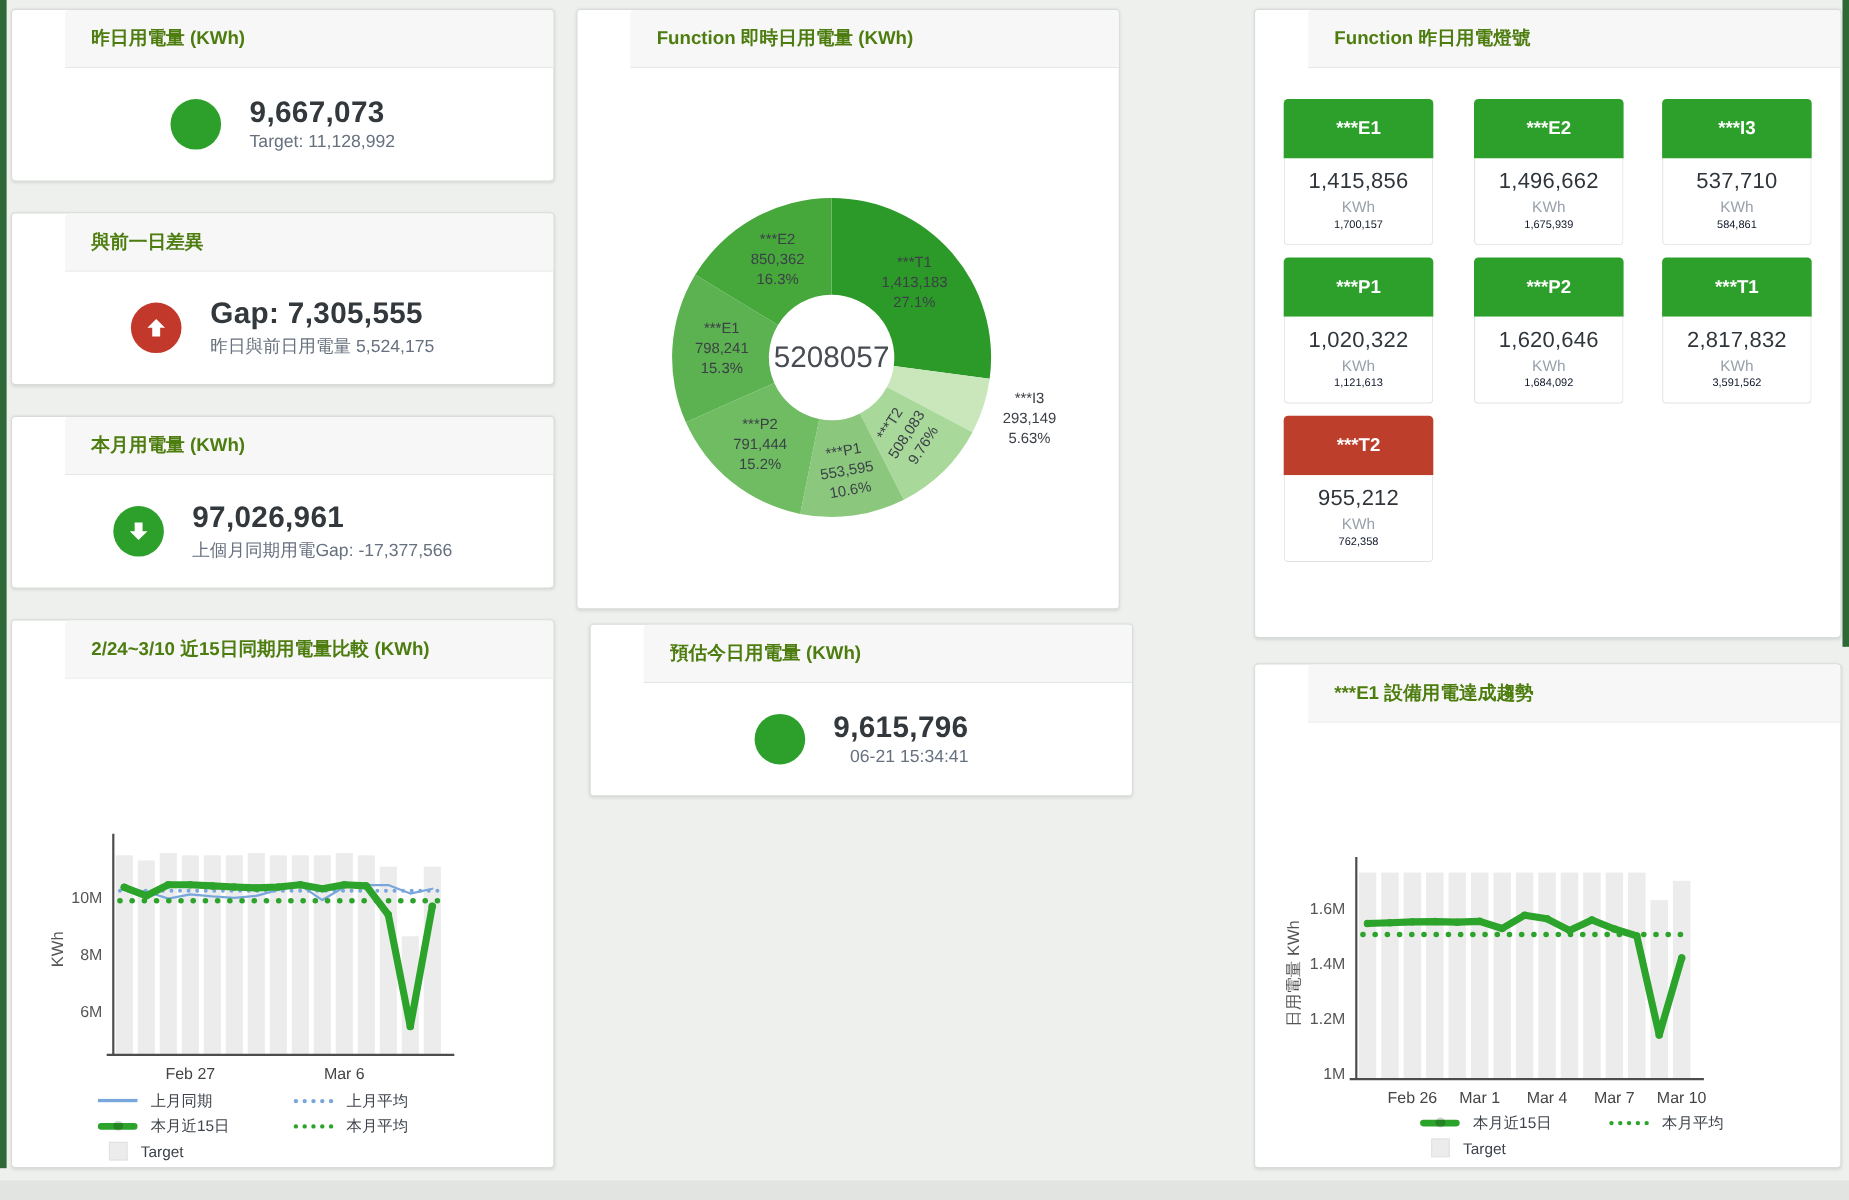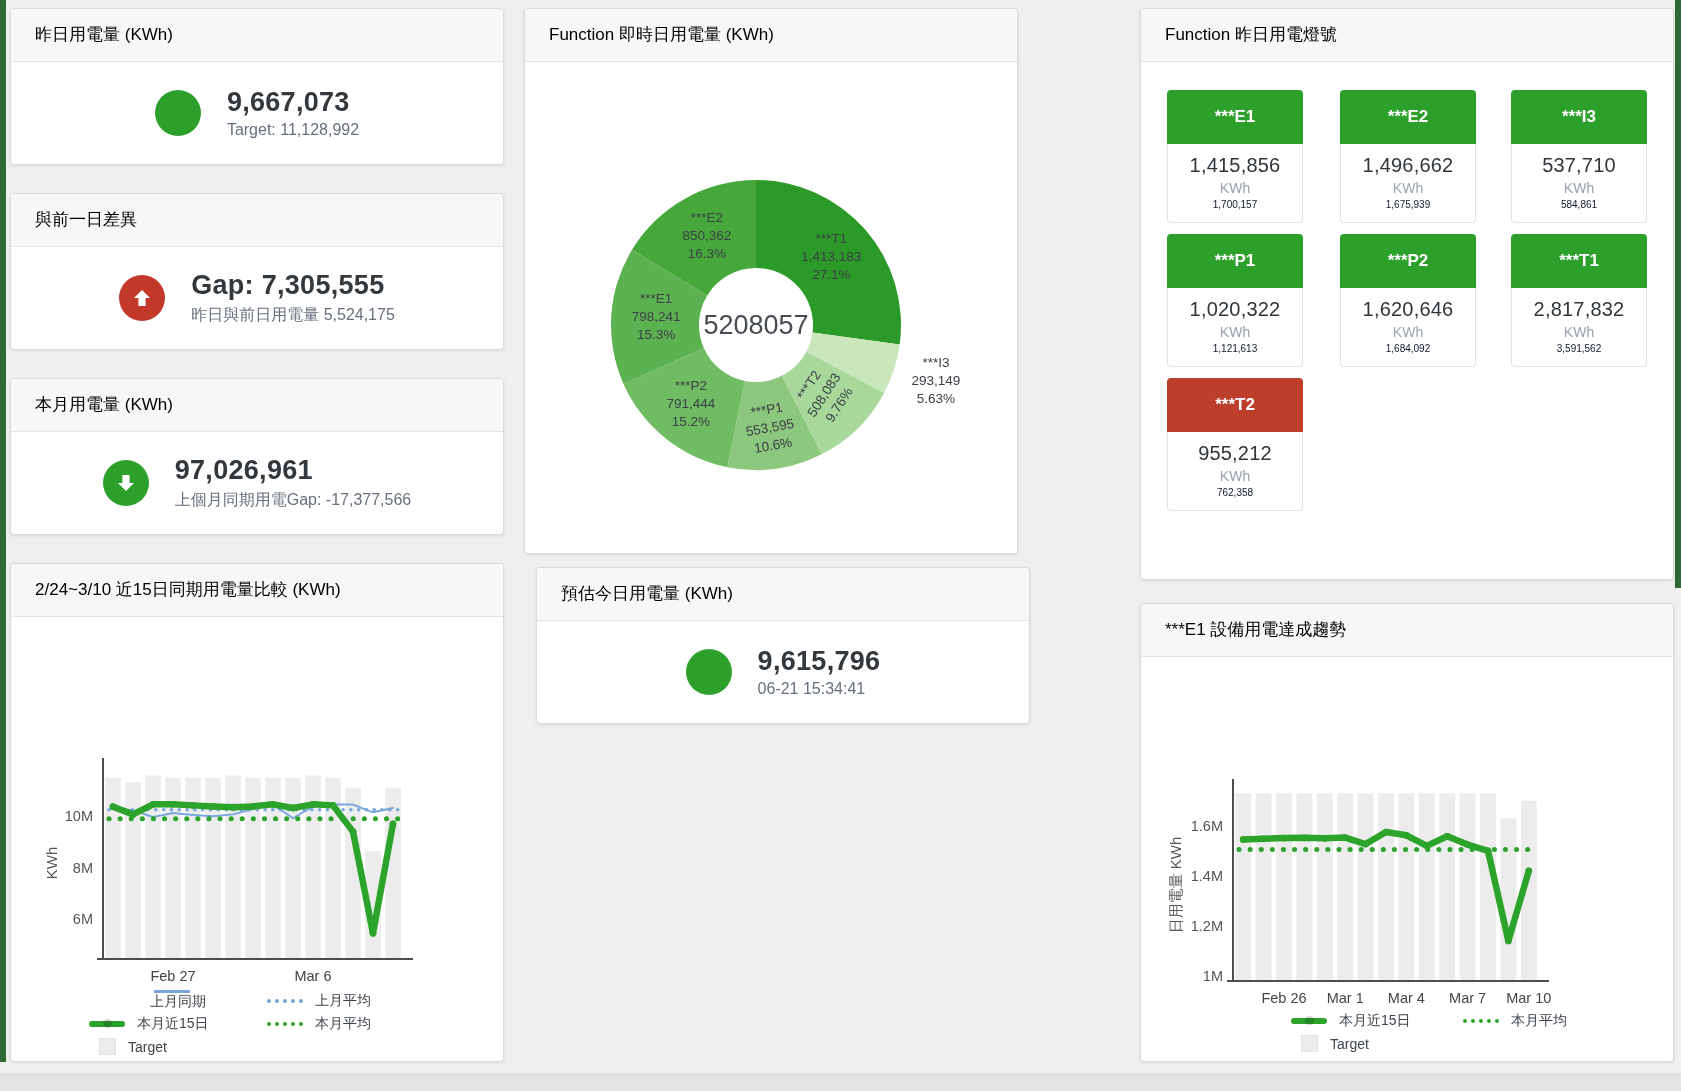--- a/index.html
+++ b/index.html
@@ -12,37 +12,37 @@
   #strip-right{right:0;top:0;width:6px;height:588px}
   #footer-band{position:absolute;left:0;top:1073px;width:100%;height:18px;background:#e1e4e1}
 
   .panel{
     position:absolute;background:#fff;border:1px solid #d9ddd9;border-radius:4px;
     box-shadow:0 1px 3px rgba(0,0,0,.10);
   }
   .panel-header{
     height:52px;line-height:52px;padding:0 24px;background:#f6f7f6;
     border-bottom:1px solid #e3e6e3;border-radius:4px 4px 0 0;
-    font-size:17px;font-weight:normal;color:#000000;white-space:nowrap;overflow:hidden;
+    font-size:17px;font-weight:bold;color:#4d7c0f;white-space:nowrap;overflow:hidden;margin-left:48px;
   }
   .panel-body{position:relative}
 
   #p-yesterday{left:10px;top:8px;width:492px;height:155px}
   #p-diff{left:10px;top:193px;width:492px;height:155px}
   #p-month{left:10px;top:378px;width:492px;height:155px}
   #p-compare{left:10px;top:563px;width:492px;height:497px}
   #p-donut{left:524px;top:8px;width:492px;height:544px}
   #p-estimate{left:536px;top:567px;width:492px;height:155px}
   #p-lights{left:1140px;top:8px;width:532px;height:570px}
   #p-trend{left:1140px;top:603px;width:532px;height:457px}
 
   .stat-row{display:flex;align-items:center;justify-content:center;gap:26px;height:102px}
   .circle{width:46px;height:46px;border-radius:50%;display:flex;align-items:center;justify-content:center;flex:0 0 auto}
   .stat-text{text-align:left}
-  .stat-text.right{}
+  .stat-text.right{text-align:right}
   .stat-value{font-size:27px;font-weight:bold;color:#33383d;line-height:1.15;letter-spacing:.3px}
   .stat-sub{font-size:16px;color:#66707e;margin-top:3px}
 
   .tile{position:absolute;width:136px}
   .tile-header{height:54px;border-radius:4px 4px 0 0;display:flex;align-items:center;justify-content:center;
     color:#fff;font-weight:bold;font-size:17px}
   .tile-body{background:#fff;border:1px solid #e0e3e0;border-top:none;border-radius:0 0 4px 4px;
     text-align:center;padding:10px 2px 12px}
   .tile-value{font-size:20px;font-weight:normal;color:#2f353a;letter-spacing:.2px}
   .tile-unit{font-size:14px;color:#98a1ab;margin-top:3px}
@@ -146,21 +146,21 @@
         <circle cx="242" cy="189.4013333333333" r="3.4" fill="#2ca32a"></circle>
         <circle cx="262" cy="187.34266666666662" r="3.4" fill="#2ca32a"></circle>
         <circle cx="282" cy="190.9453333333333" r="3.4" fill="#2ca32a"></circle>
         <circle cx="302" cy="187.34266666666662" r="3.4" fill="#2ca32a"></circle>
         <circle cx="322" cy="188.37199999999999" r="3.4" fill="#2ca32a"></circle>
         <circle cx="342" cy="214.61999999999998" r="3.4" fill="#2ca32a"></circle>
         <circle cx="362" cy="316.26666666666665" r="3.4" fill="#2ca32a"></circle>
         <circle cx="382" cy="206.9" r="3.4" fill="#2ca32a"></circle>
       </svg><div class="legend" style="left: 78px; top: 372px;">
         <div class="lg-row">
-          <div class="lg-item" style="width: 178px; flex-direction: column;">
+          <div class="lg-item" style="width: 178px;">
             <div class="lg-icon lg-thin" style="border-top-color: rgb(122, 167, 219);"></div>
             <span>上月同期</span>
           </div>
           <div class="lg-item" style="width: 178px;">
             <div class="lg-icon lg-dot" style="border-top-color: rgb(122, 167, 219);"></div>
             <span>上月平均</span>
           </div>
         </div>
         <div class="lg-row">
           <div class="lg-item" style="width: 178px;">

